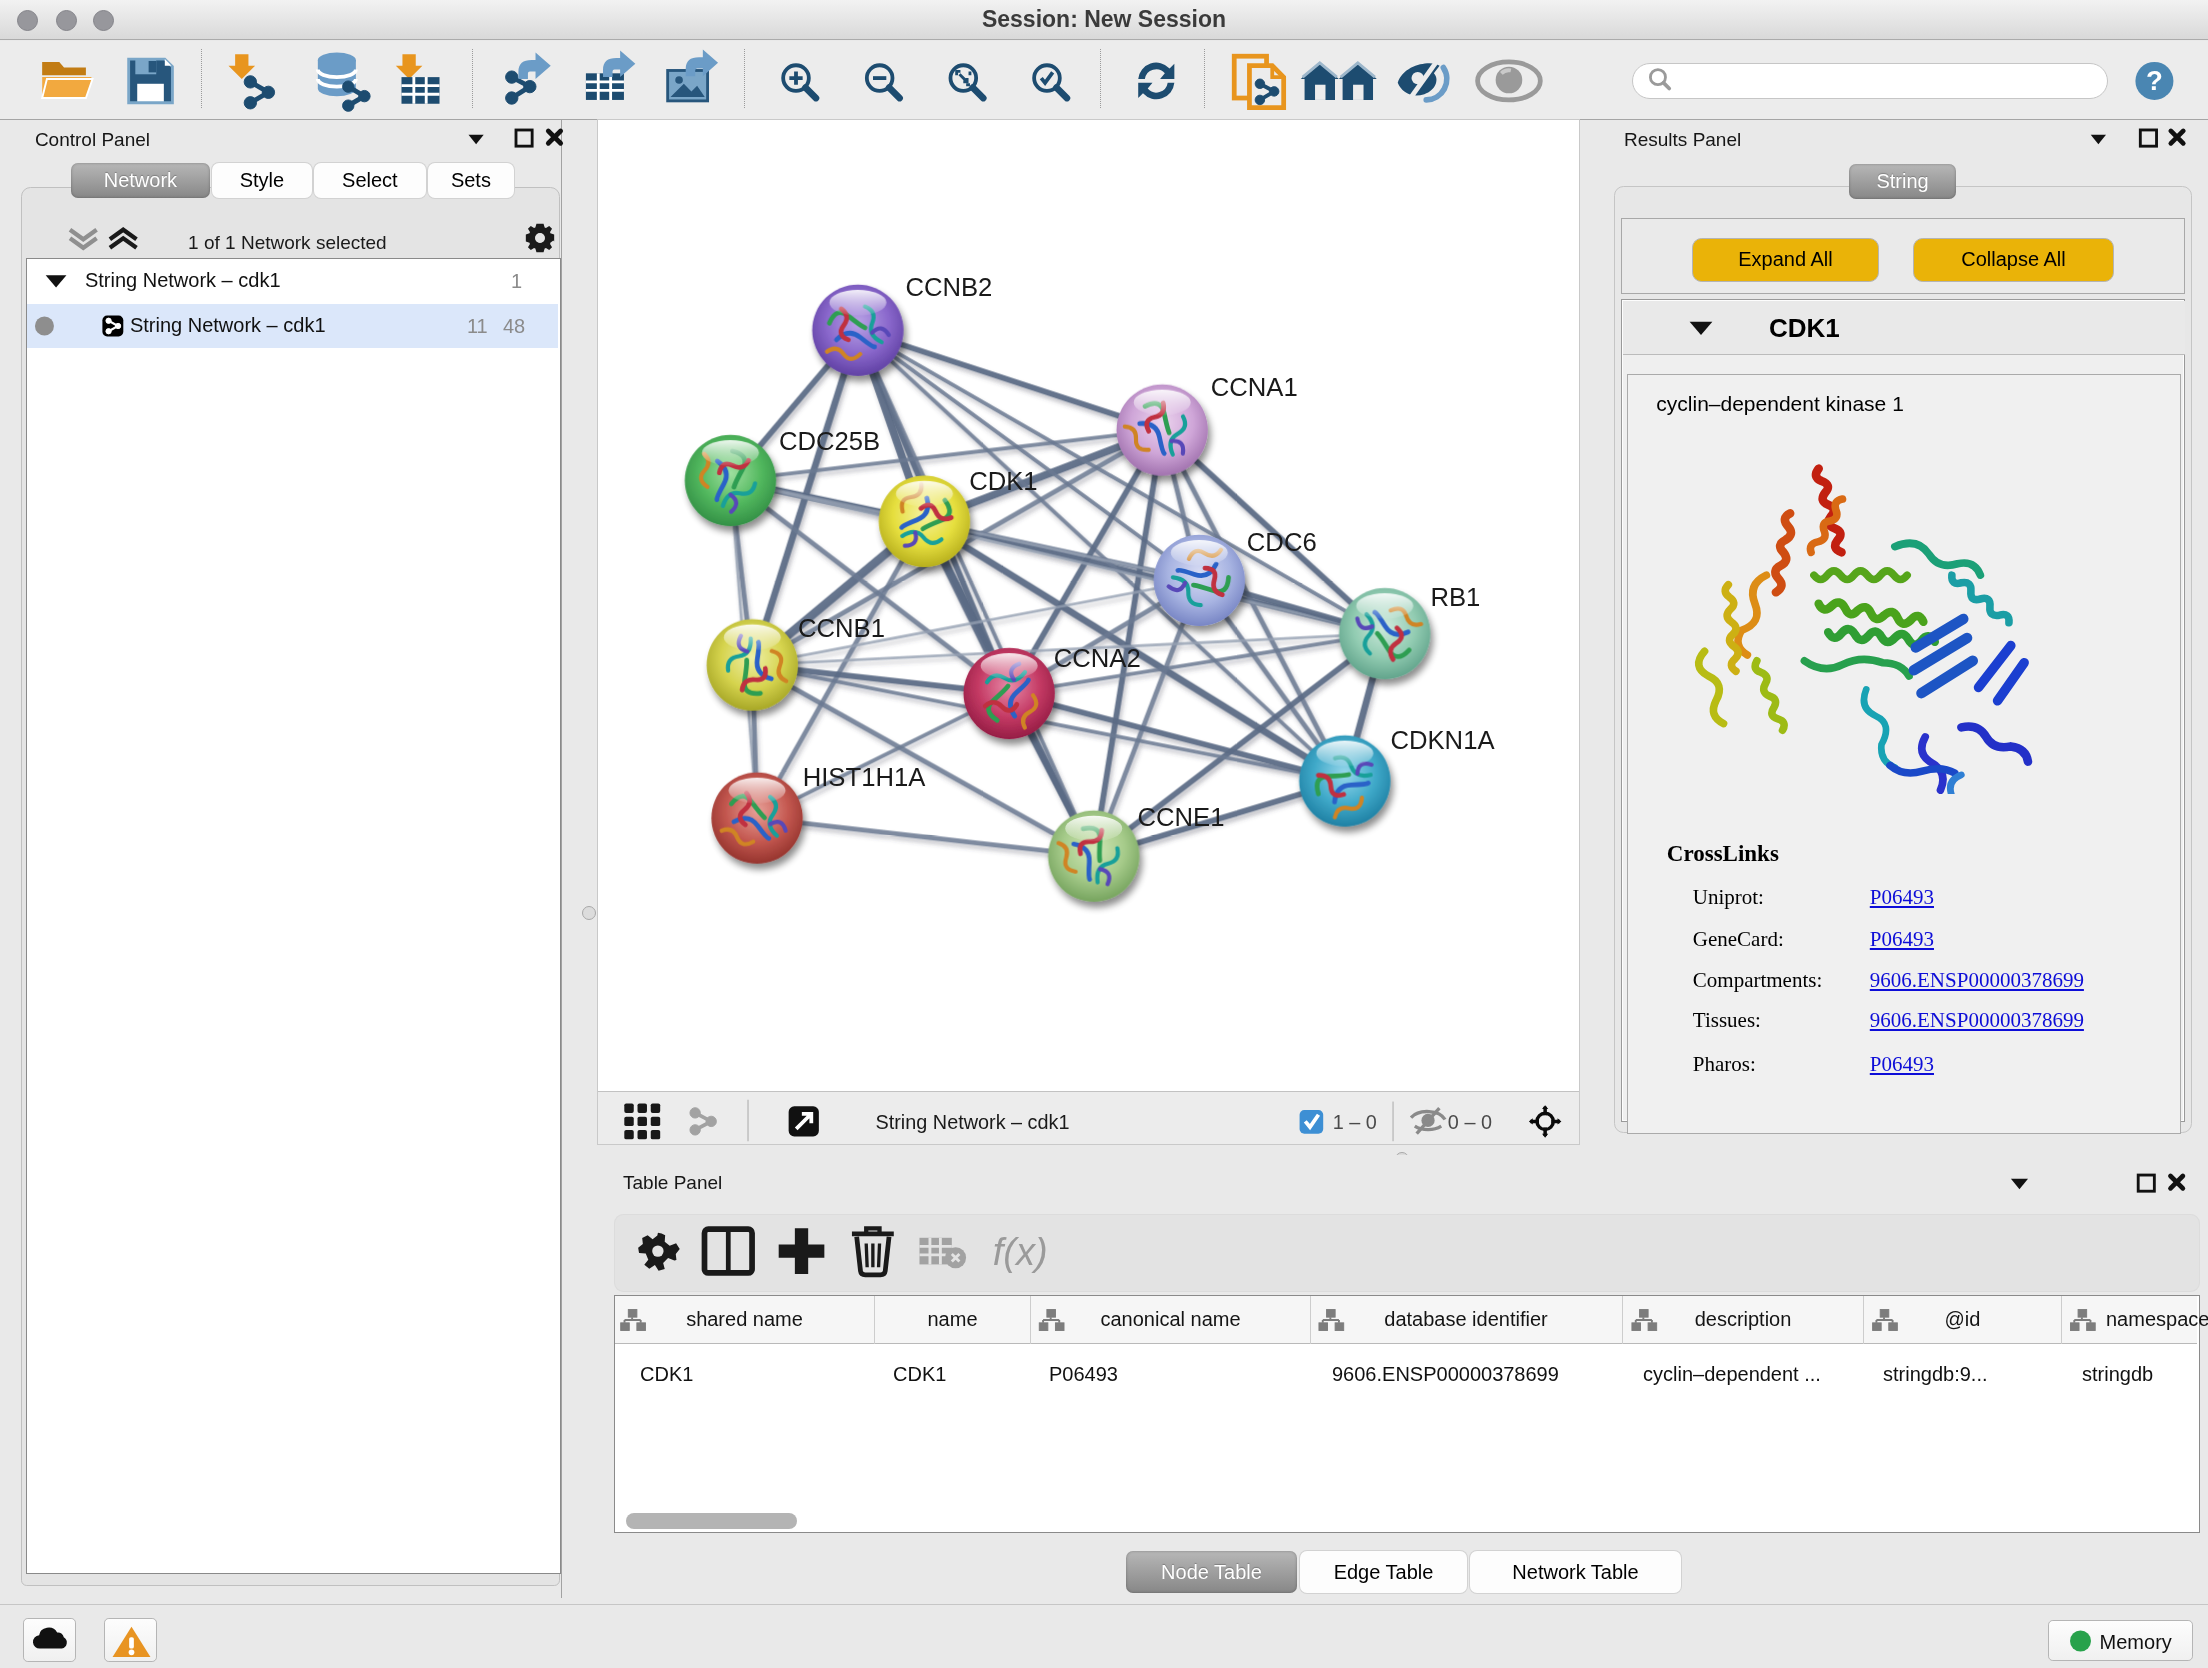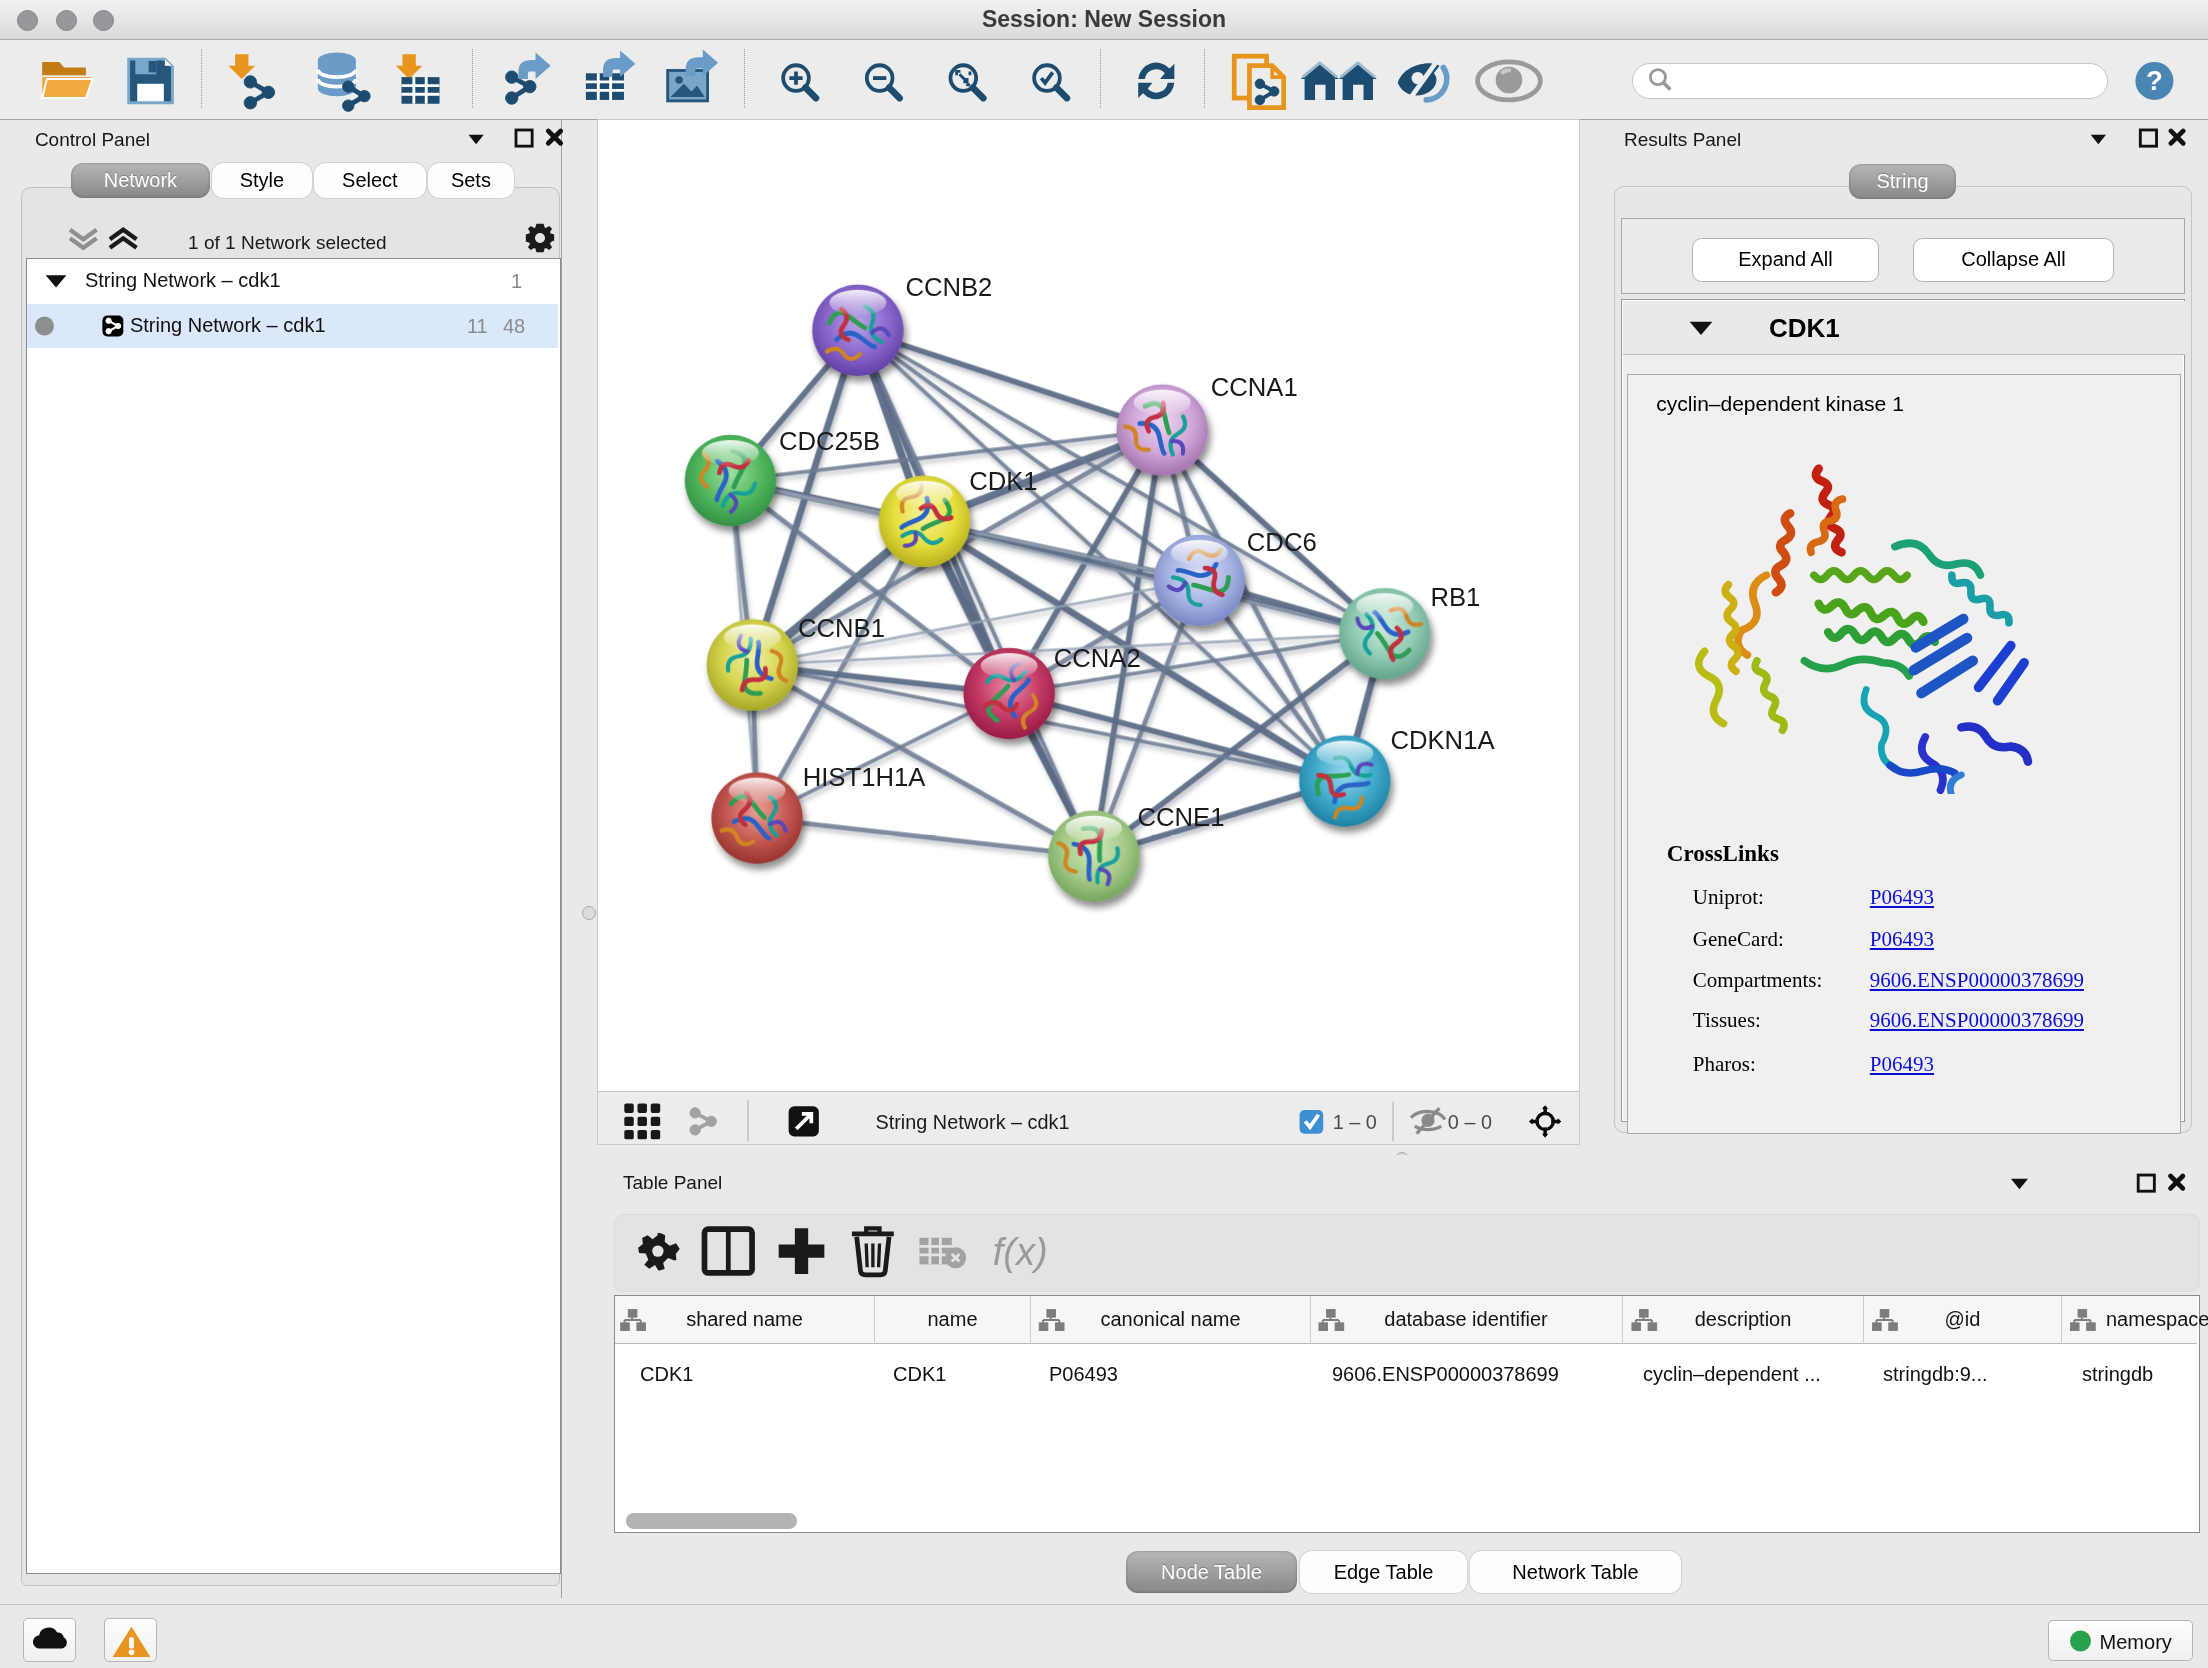--- a/index.html
+++ b/index.html
@@ -10,38 +10,38 @@
 #titlebar { left:0; top:0; width:2208px; height:40px; background:linear-gradient(#f2f2f2,#d9d9d9); border-bottom:1px solid #ababab; }
 .tl { position:absolute; top:9.5px; width:21px; height:21px; border-radius:50%; background:#97979c; border:1px solid #84848a; }
 #wtitle { position:absolute; top:5.7px; left:0; width:2208px; text-align:center; font-size:23px; font-weight:bold; color:#3a3a3a; }
 
 #toolbar { left:0; top:41px; width:2208px; height:79px; background:#ececec; border-bottom:1.9px solid #a5a5a5; }
 .vsep { position:absolute; top:7.6px; height:59px; width:0; border-left:1.9px dotted #9a9a9a; }
 #searchbox { position:absolute; left:1632px; top:22px; width:476px; height:36px; background:#fff; border:1.9px solid #c6c6c6; border-radius:18px; }
 
 .ptitle { font-size:19px; color:#161616; }
 
-.tab { position:absolute; z-index:5; height:35px; border-radius:12px; font-size:20px; text-align:center; }
+.tab { position:absolute; z-index:5; height:35px; border-radius:7px; font-size:20px; text-align:center; }
 .tabsel { background:linear-gradient(#b7b7b7,#878787); color:#fff; text-shadow:0 -1px 1px rgba(0,0,0,.25); box-shadow:inset 0 0 2.9px rgba(0,0,0,.3); }
 .tabun { background:#fdfdfd; color:#000; box-shadow:0 0 0 1px #d2d2d2; }
 
 #cpanel { left:1.9px; top:120px; width:560px; height:1478px; background:#e9e9e9; border-right:1.9px solid #a2a2a2; }
 #cpbox { position:absolute; left:19px; top:67px; width:539px; height:1399px; background:#e4e4e4; border:1px solid #c0c0c0; border-radius:9.5px 9.5px 5.7px 5.7px; }
 #cptree { position:absolute; left:24px; top:138px; width:535px; height:1316px; background:#fff; border:1.9px solid #8a8a8a; }
 .trow { position:absolute; left:0; width:531px; height:44px; font-size:20px; color:#111; }
 #selrow { background:#dbe7fa; }
 .rnum { position:absolute; top:11.4px; color:#8b8b8b; font-size:20px; }
 
 #netpanel { left:598px; top:120px; width:981px; height:1024px; background:#fff; box-shadow:0 0 0 1px #c9c9c9; }
 #nettb { position:absolute; left:0; top:971px; width:981px; height:53px; background:#ececec; border-top:1.9px solid #c2c2c2; }
 
 #rpanel { left:1581px; top:120px; width:628px; height:1029px; background:#e9e9e9; }
 #rbox { position:absolute; left:33px; top:66px; width:578px; height:947px; background:#e7e7e7; border:1px solid #c5c5c5; border-radius:9.5px; }
 #rbox1 { position:absolute; left:40px; top:98px; width:564px; height:76px; background:#eaeaea; border:1px solid #a8a8a8; }
-.rbtn { position:absolute; top:19px; height:44px; background:#ffffff; border:1px solid #b4b4b4; border-radius:9.5px; font-size:20px; text-align:center; line-height:41px; color:#000; }
+.rbtn { position:absolute; top:19px; height:44px; background:#eab308; border:1px solid #b4b4b4; border-radius:9.5px; font-size:20px; text-align:center; line-height:41px; color:#000; }
 #rbox2 { position:absolute; left:40px; top:179px; width:564px; height:823px; background:#efefef; border:1px solid #999; box-shadow:inset 0 0 0 1px #fdfdfd; }
 #cdk1hdr { position:absolute; left:1px; top:1px; width:562px; height:54px; background:#e9e9e9; border-bottom:1px solid #bbb; }
 #rinner { position:absolute; left:4.8px; top:56px; width:554px; height:760px; background:#f0f0f0; border:1px solid #aaa; overflow:hidden;margin-top:18px; }
 .serif { font-family:"Liberation Serif", serif; }
 .xlrow { position:absolute; font-size:21px; color:#000; }
 .xlink { color:#0d0dd8; text-decoration:underline; }
 
 #tpanel { left:599px; top:1155px; width:1609px; height:443px; background:#e9e9e9; }
 #ttools { position:absolute; left:15px; top:59px; width:1586px; height:78px; background:#e3e3e3; border-radius:9.5px; box-shadow:inset 0 0 0 1px #dcdcdc; }
 #ttable { position:absolute; left:15px; top:140px; width:1586px; height:238px; background:#fff; border:1.9px solid #8a8a8a; }

